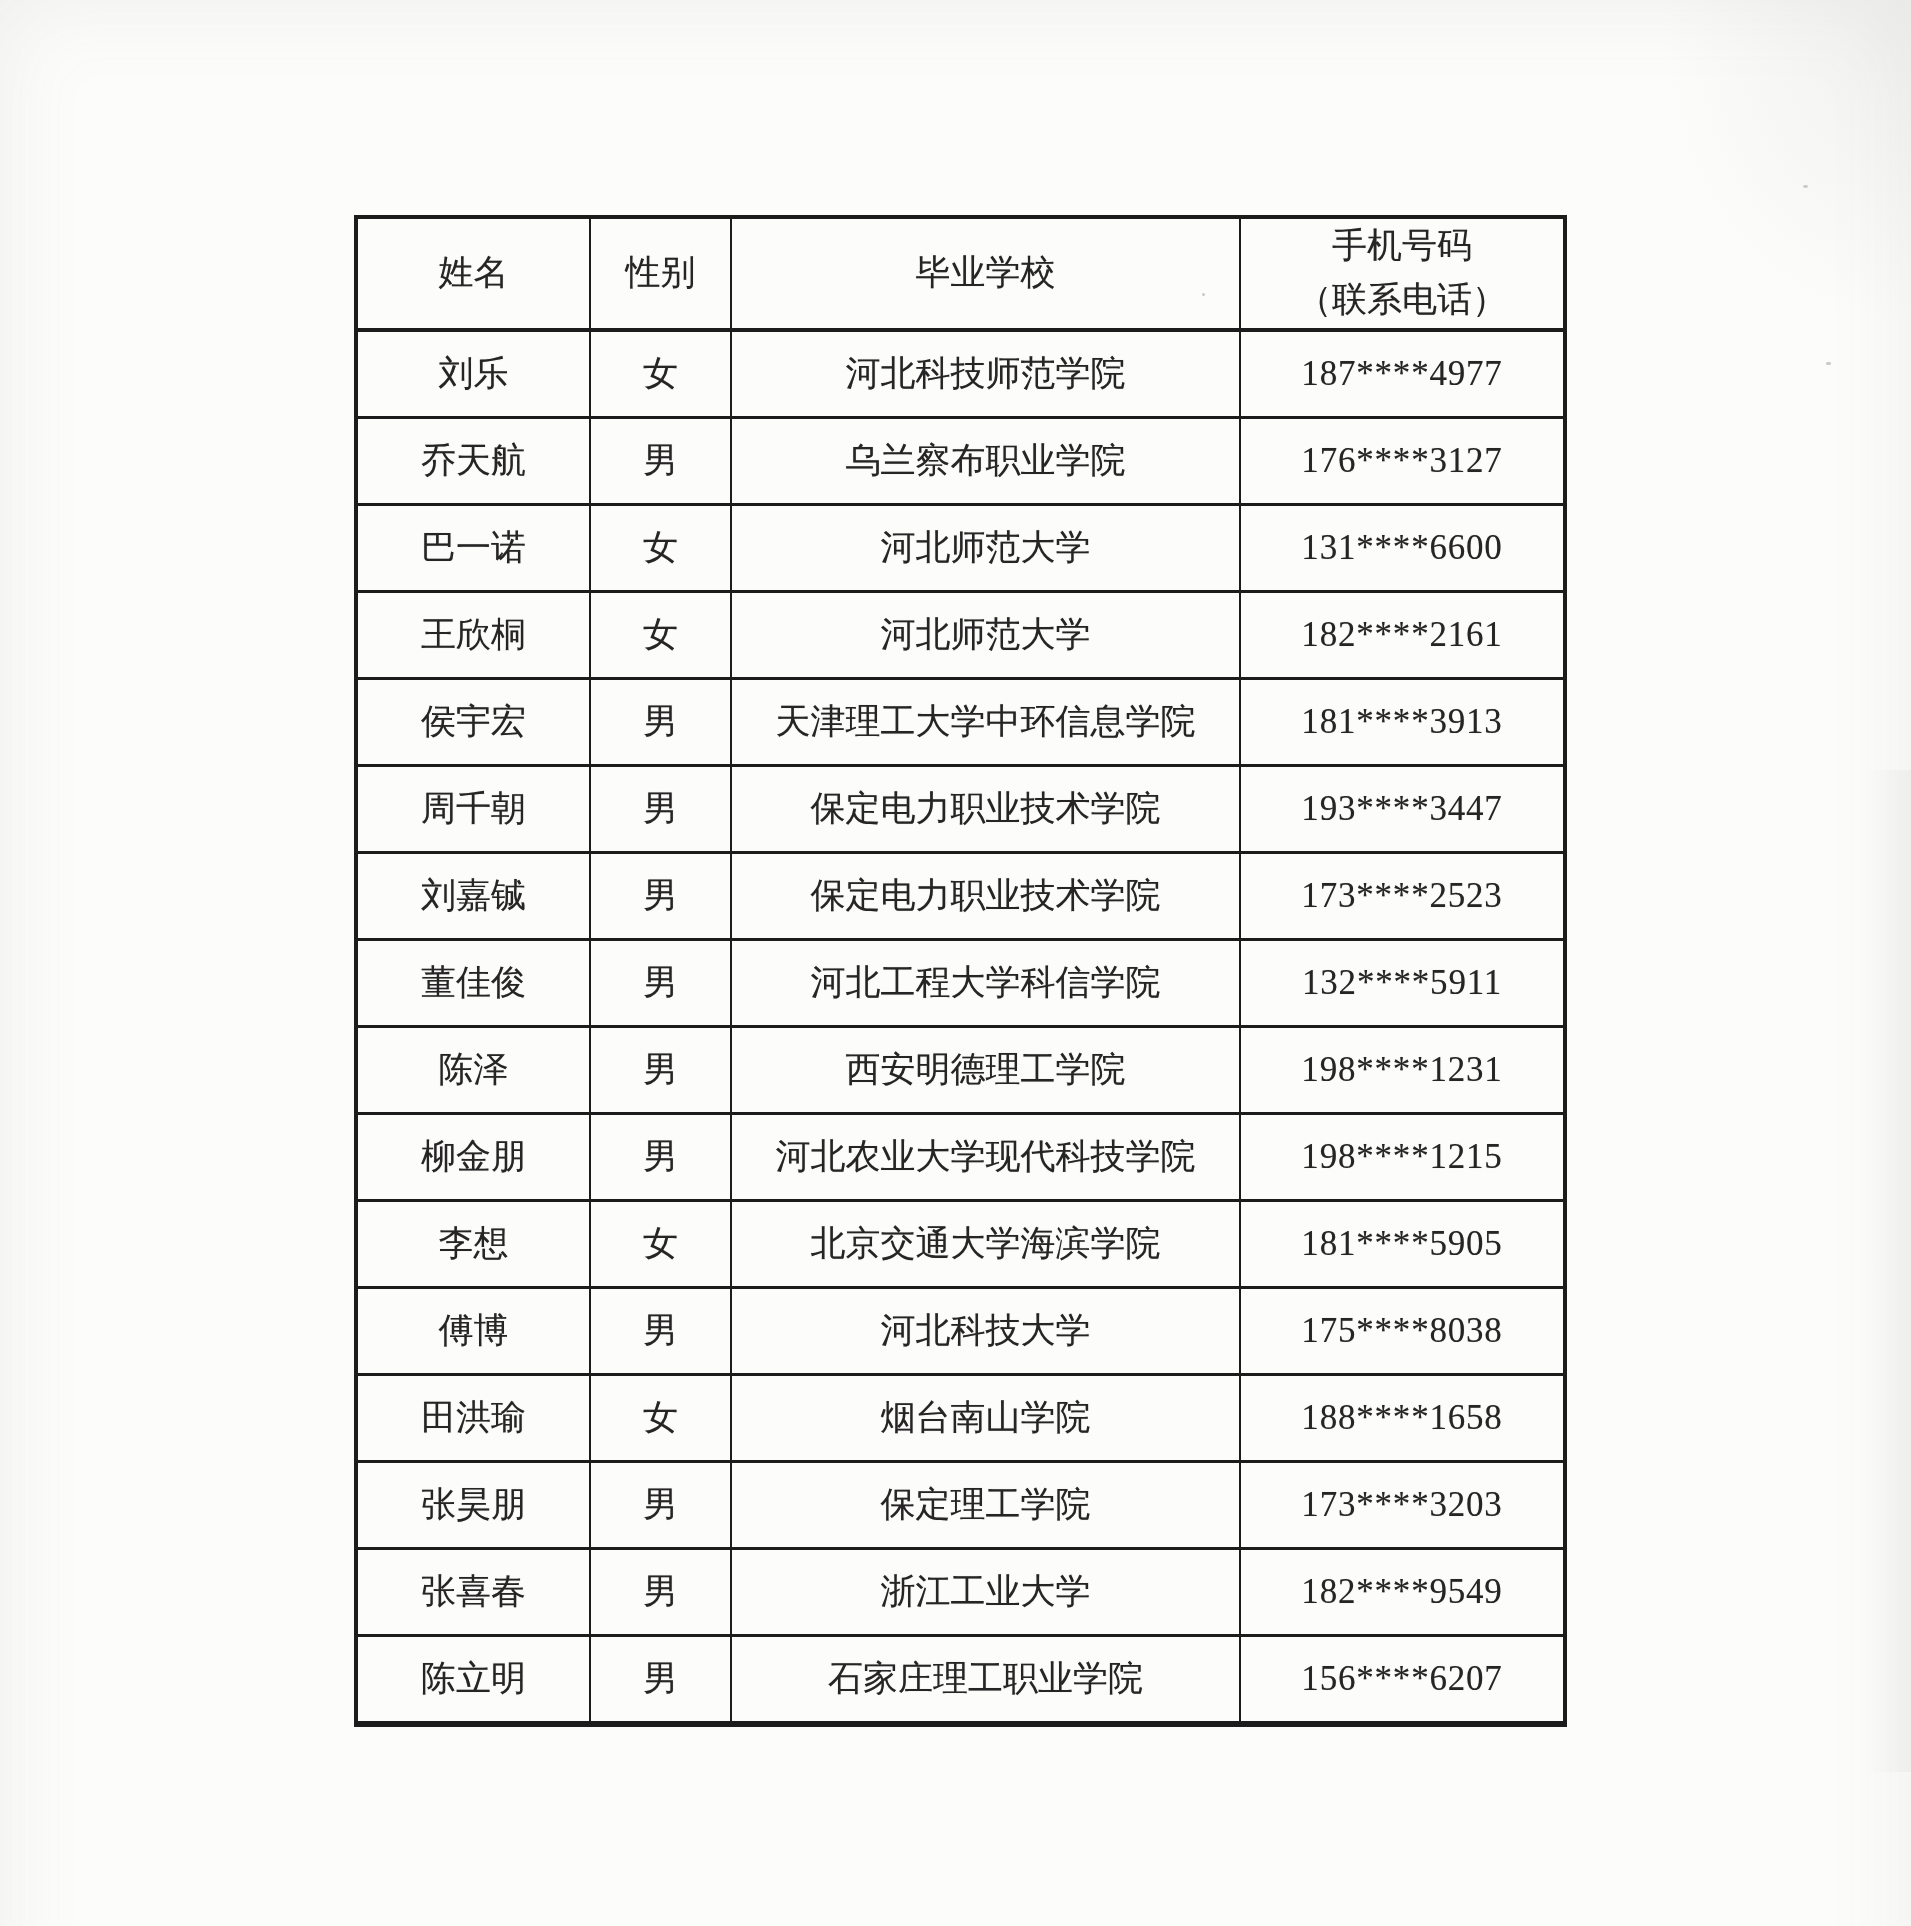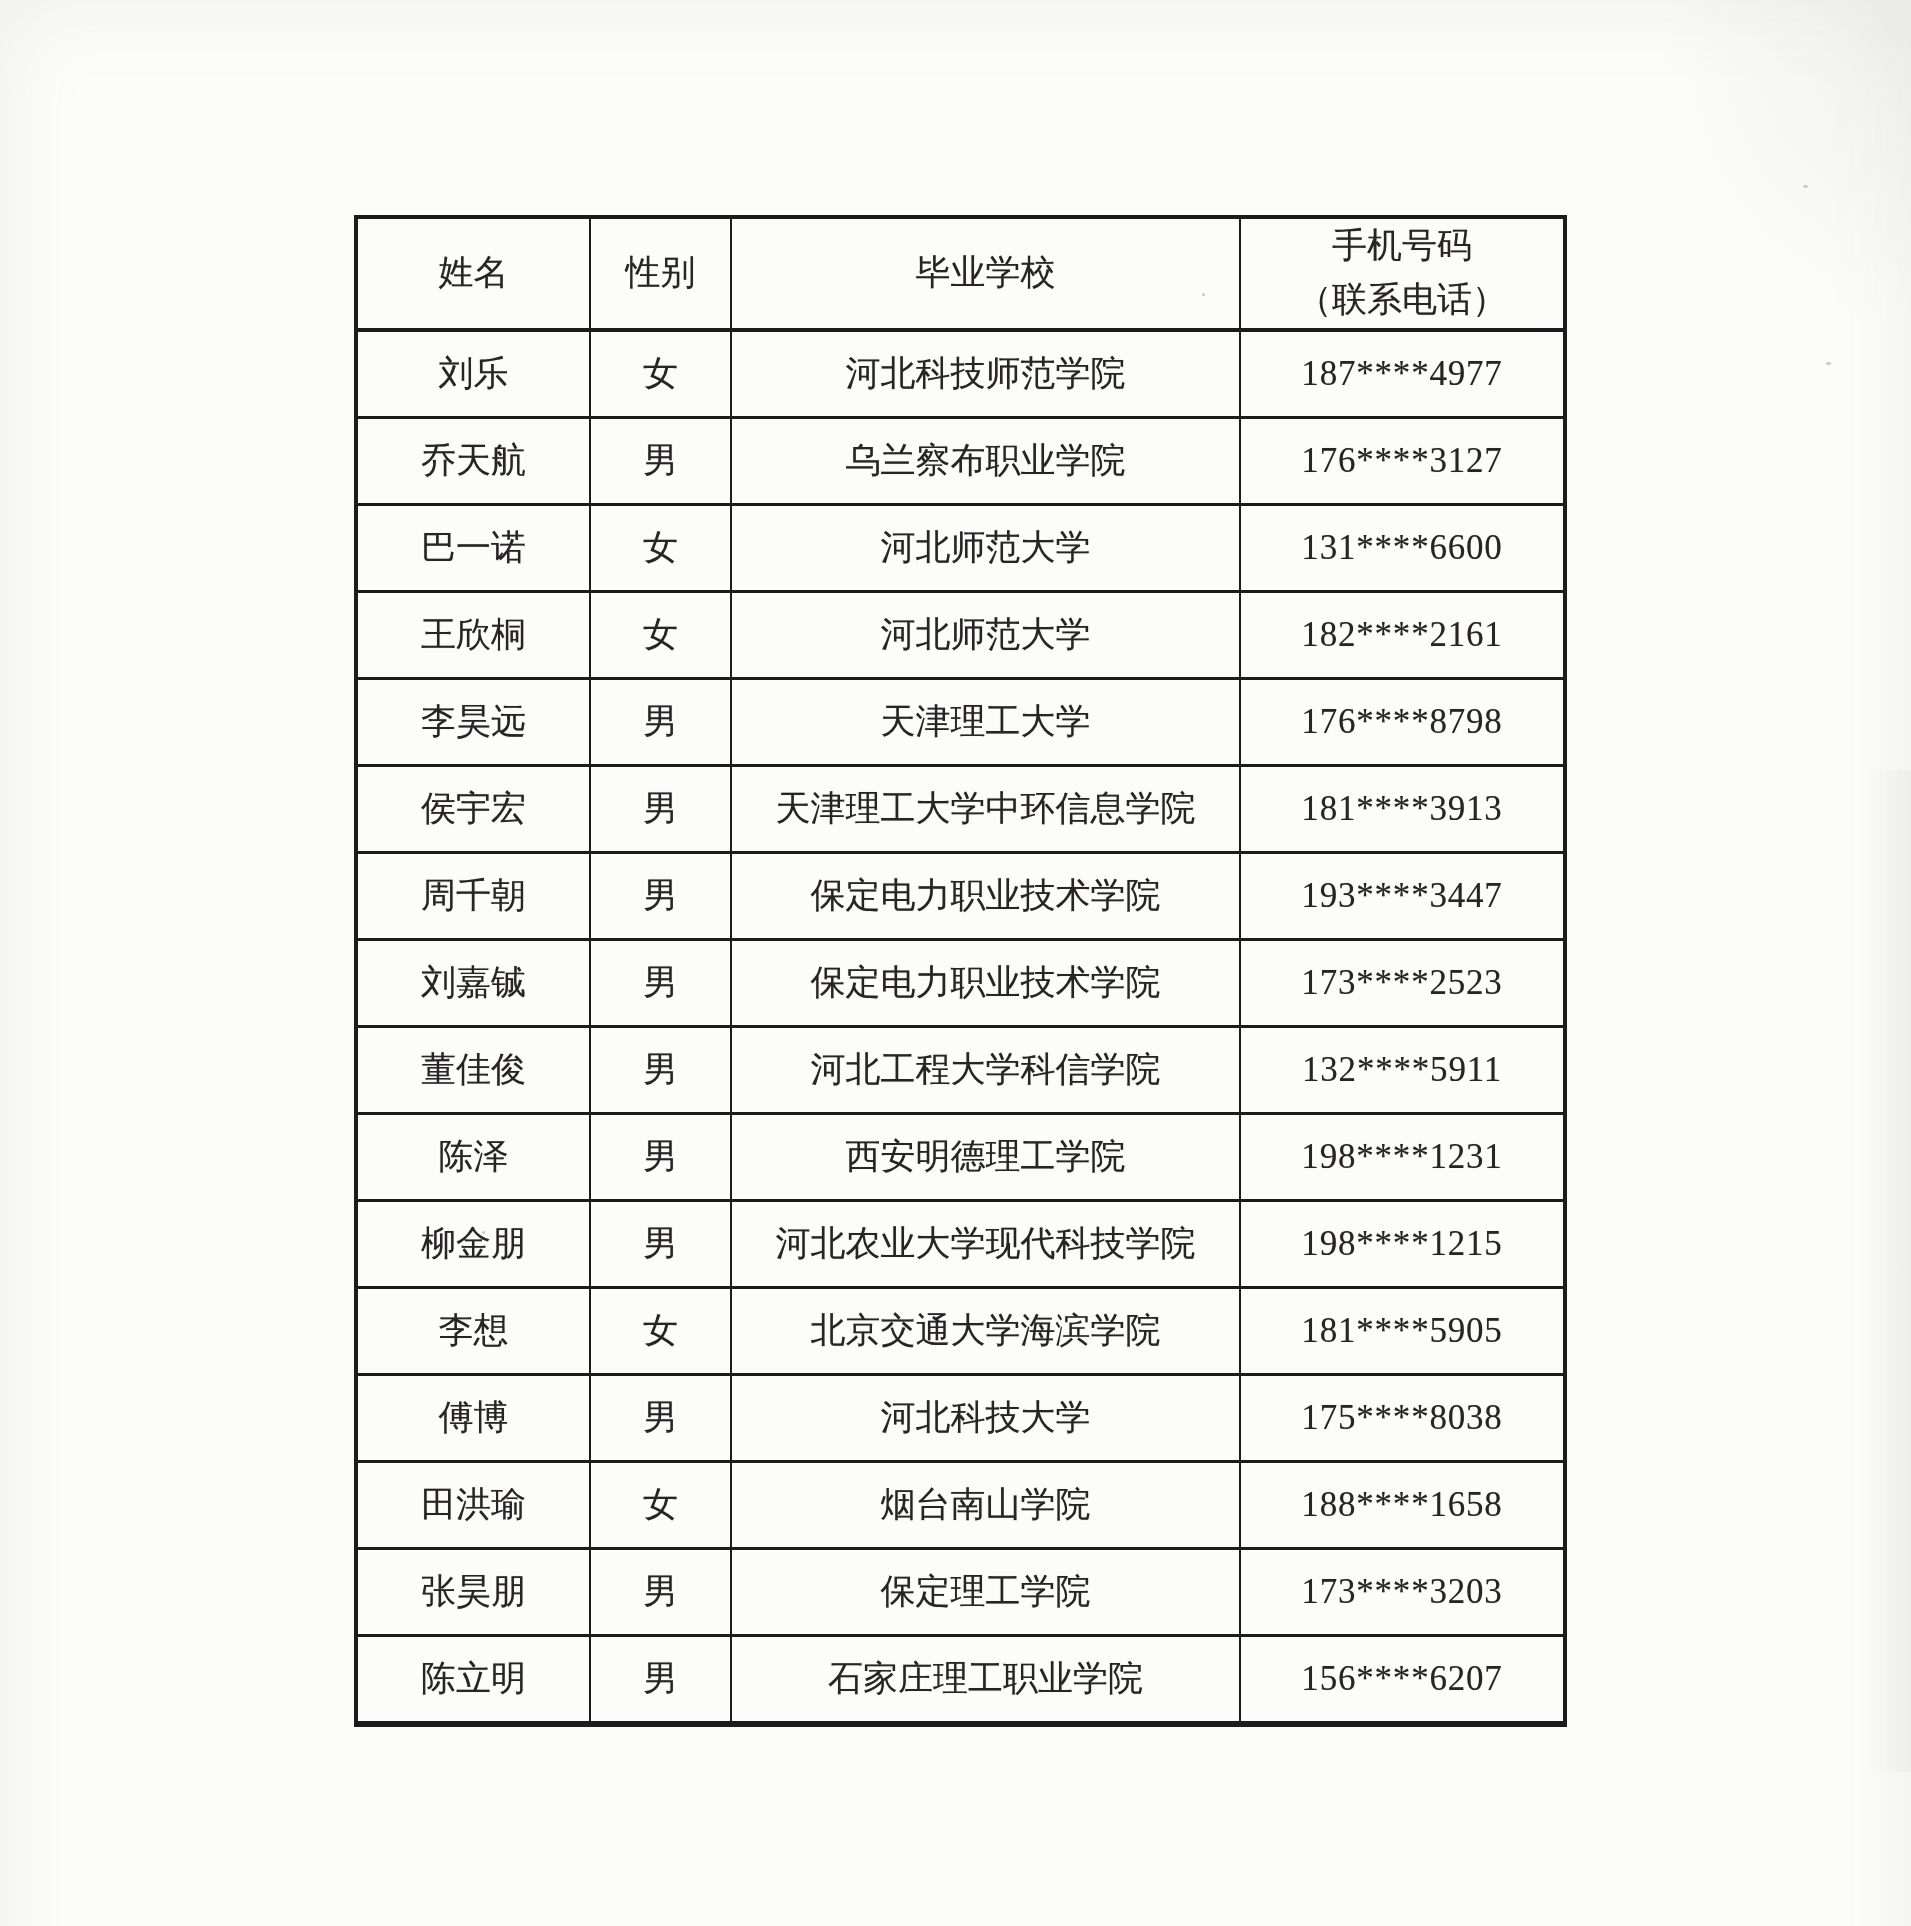--- a/index.html
+++ b/index.html
@@ -115,26 +115,20 @@
     <td>河北师范大学</td>
     <td class="phone-val">131****6600</td>
   </tr>
         <tr>
     <td>王欣桐</td>
     <td>女</td>
     <td>河北师范大学</td>
     <td class="phone-val">182****2161</td>
   </tr>
         <tr>
-    <td>李昊远</td>
-    <td>男</td>
-    <td>天津理工大学</td>
-    <td class="phone-val">176****8798</td>
-  </tr>
-        <tr>
     <td>侯宇宏</td>
     <td>男</td>
     <td>天津理工大学中环信息学院</td>
     <td class="phone-val">181****3913</td>
   </tr>
         <tr>
     <td>周千朝</td>
     <td>男</td>
     <td>保定电力职业技术学院</td>
     <td class="phone-val">193****3447</td>
@@ -179,20 +173,26 @@
     <td>田洪瑜</td>
     <td>女</td>
     <td>烟台南山学院</td>
     <td class="phone-val">188****1658</td>
   </tr>
         <tr>
     <td>张昊朋</td>
     <td>男</td>
     <td>保定理工学院</td>
     <td class="phone-val">173****3203</td>
+  </tr>
+        <tr>
+    <td>张喜春</td>
+    <td>男</td>
+    <td>浙江工业大学</td>
+    <td class="phone-val">182****9549</td>
   </tr>
         <tr>
     <td>陈立明</td>
     <td>男</td>
     <td>石家庄理工职业学院</td>
     <td class="phone-val">156****6207</td>
   </tr>
       </tbody>
   </table>
 </div>

